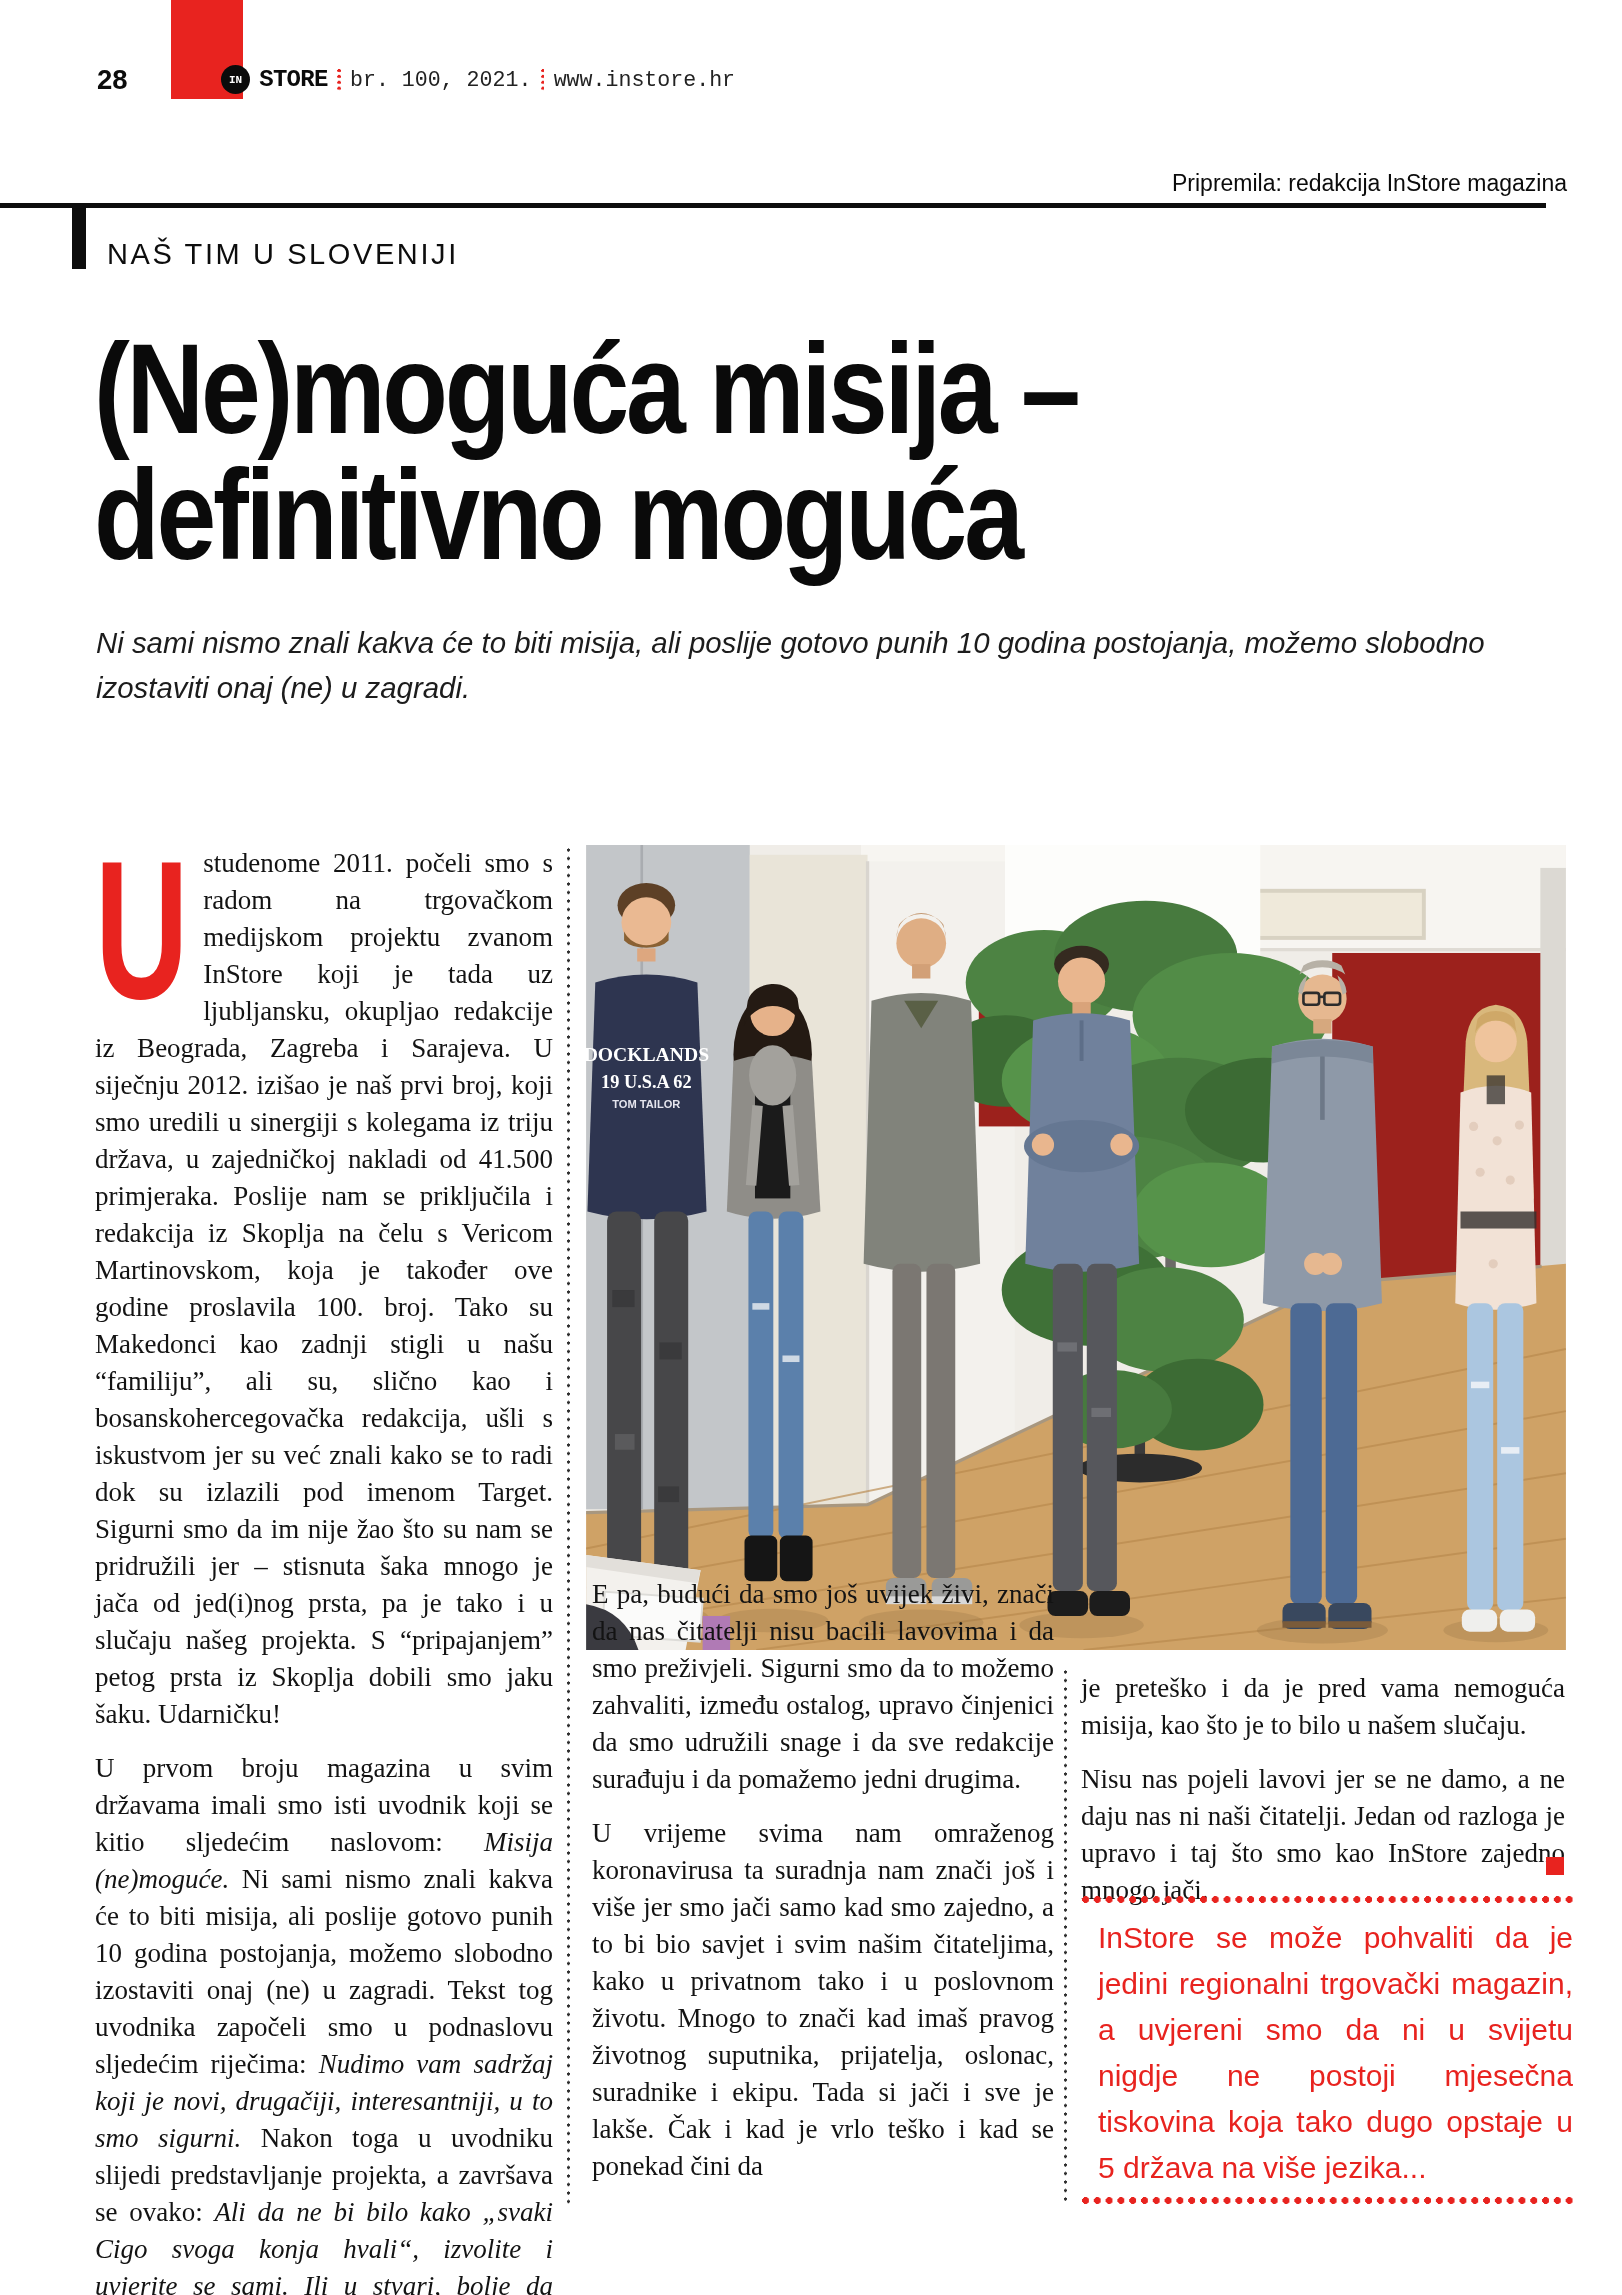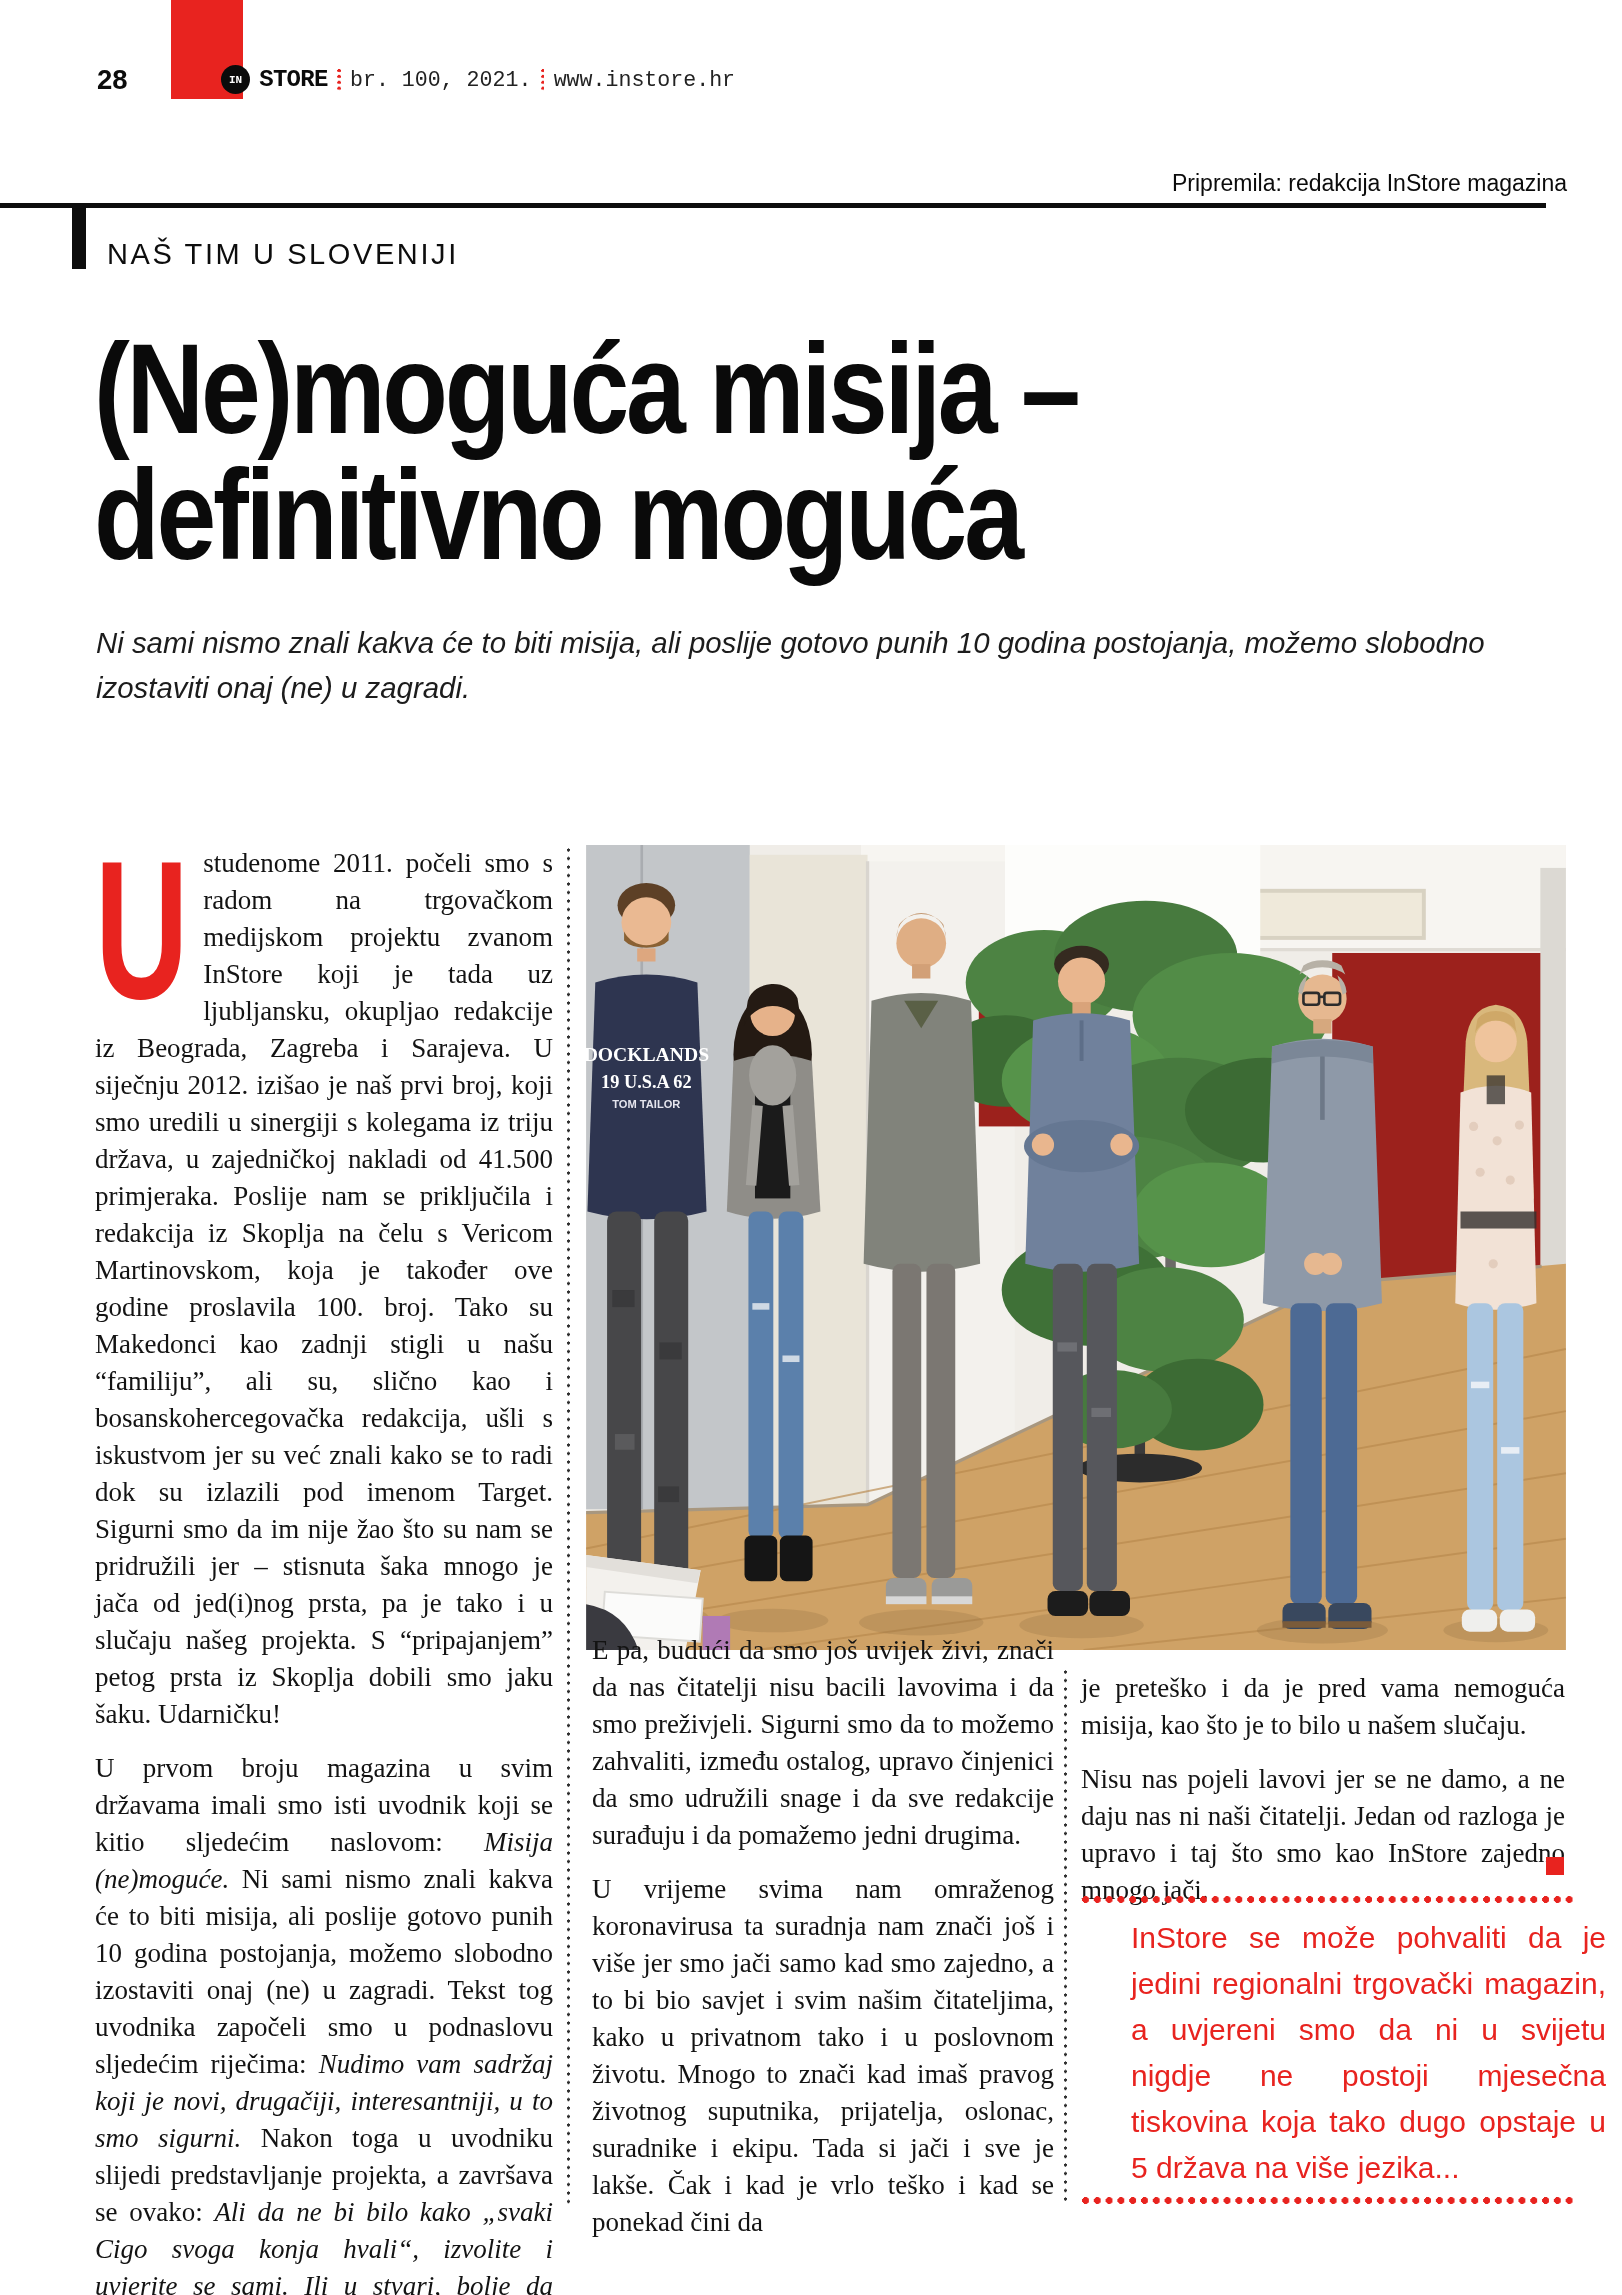--- a/index.html
+++ b/index.html
@@ -24,37 +24,37 @@
   .hline{font-size:128px;font-weight:bold;letter-spacing:-3.9px;line-height:126px;color:#0a0a0a;
          transform:scaleX(0.84);transform-origin:0 0;white-space:nowrap;}
   .lead{position:absolute;left:96px;top:620px;width:1394px;font-size:29.4px;font-style:italic;
         line-height:45px;color:#1c1c1c;}
   
   .bodycol{position:absolute;font-family:"Liberation Serif",serif;font-size:27px;line-height:37px;
            text-align:justify;color:#131313;}
   .bodycol p{margin:0;}
   .bodycol p + p{margin-top:17px;}
   #col1{left:95px;top:845px;width:458px;}
-  #col2{left:592px;top:1632px;width:462px;}
+  #col2{left:592px;top:1576px;width:462px;}
   #col3{left:1081px;top:1670px;width:484px;}
   .dropcap{float:left;width:99px;font-family:"Liberation Sans",sans-serif;font-weight:bold;
            font-size:196px;line-height:171px;color:#e8231f;transform:scaleX(0.66);transform-origin:0 11.8px;
            margin-right:9.2px;white-space:nowrap;}
   .it{font-style:italic;}
   .vdots{position:absolute;width:3.3px;background-image:radial-gradient(circle at 1.6px 2px,#2e2e2e 1.4px,transparent 1.8px);
          background-size:3.3px 8.5px;background-repeat:repeat-y;}
   #divider1{left:567px;top:848px;height:1356px;}
   #divider2{left:1064px;top:1670px;height:534px;}
   .endmark{position:absolute;left:1546px;top:1857px;width:18.3px;height:18.3px;background:#e8231f;}
   
   .rdots{position:absolute;height:9.2px;background-image:radial-gradient(circle at 4.6px 4.6px,#e8231f 3.3px,transparent 3.7px);
          background-size:11.8px 9.2px;background-repeat:repeat-x;}
   #quotetop{left:1081px;top:1895px;width:492px;}
   #quotebottom{left:1081px;top:2196px;width:492px;}
-  .pullquote{position:absolute;left:1131px;top:1915px;width:475px;font-size:30px;line-height:46px;
+  .pullquote{position:absolute;left:1098px;top:1915px;width:475px;font-size:30px;line-height:46px;
              color:#e8231f;text-align:justify;}
   
   .photo{position:absolute;left:586px;top:845px;width:980px;height:805px;}
 </style>
 </head>
 <body>
 
 <div id="page">
 
   <div class="pagenum">28</div>

